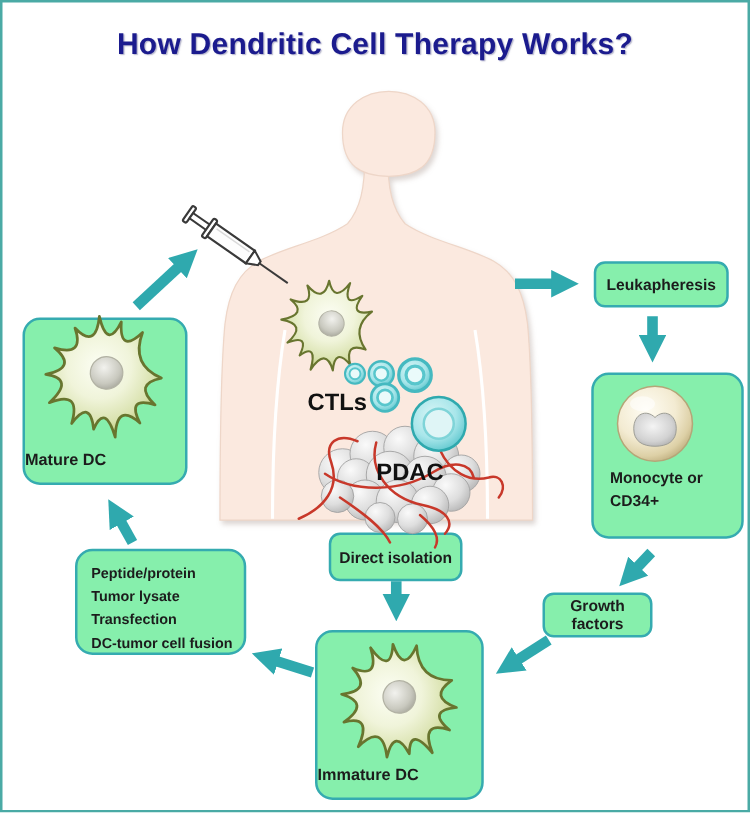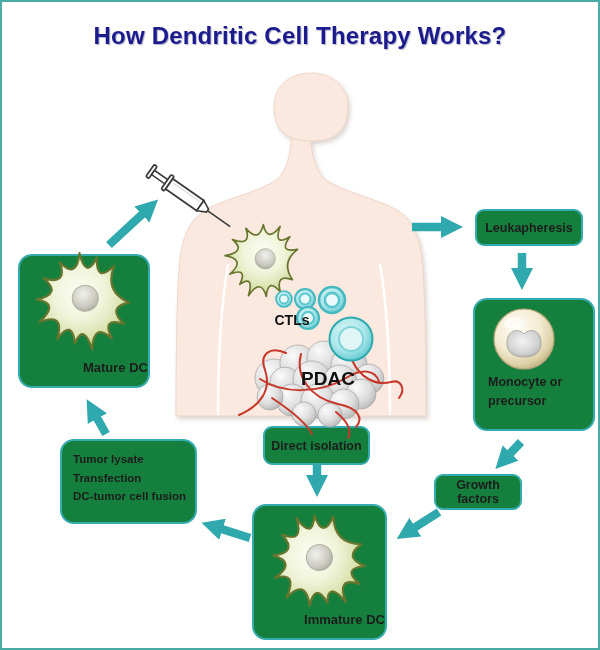--- a/index.html
+++ b/index.html
@@ -9,33 +9,33 @@
     font-family:"Liberation Sans", sans-serif;
   }
   .title{
     position:absolute;top:20px;left:0;width:100%;margin:0;
     text-align:center;font-size:24px;font-weight:bold;color:#1b1b8e;
     text-shadow:1px 1px 1px rgba(120,120,160,0.55);
     letter-spacing:0.2px;
   }
   .layer{position:absolute;left:0;top:0;width:600px;height:650px;pointer-events:none;}
   .box{
-    position:absolute;background:#15803d;border:2.5px solid #35abb0;
+    position:absolute;background:#86efac;border:2.5px solid #35abb0;
     border-radius:9px;box-sizing:border-box;color:#1c1c1c;
     font-weight:bold;font-size:12.5px;
   }
   .box.center{display:flex;align-items:center;justify-content:center;text-align:center;}
   .box.big{border-radius:14px;}
   .box .bottom-label{
-    position:absolute;left:0;right:0;bottom:11px;text-align:right;font-size:13px;
+    position:absolute;left:0;right:0;bottom:11px;text-align:left;font-size:13px;
   }
   .lines{padding:9px 10px 0 11px;line-height:18.5px;font-size:11.5px;white-space:nowrap;}
   .mono-lines{padding:73px 16px 0 13px;line-height:19px;font-size:12.5px;}
   .flt{position:absolute;font-weight:bold;color:#111;text-align:center;}
-  #ctls-label{left:268px;top:310px;width:44px;font-size:14px;}
+  #ctls-label{left:244px;top:310px;width:44px;font-size:19px;}
   #pdac-label{left:291px;top:366px;width:70px;font-size:19px;}
 </style>
 </head>
 <body>
 
 <div class="stage">
 
   <h1 class="title">How Dendritic Cell Therapy Works?</h1>
 
   <svg class="layer" viewBox="0 0 600 650">
@@ -50,34 +50,35 @@
     </g>
   </svg>
 
   <div class="box center" style="left:473px;top:207px;width:108px;height:37px">
     <span>Leukapheresis</span>
   </div>
 
   <div class="box big" style="left:471px;top:296px;width:122px;height:133px">
     <div class="mono-lines">
       <div>Monocyte or</div>
-      <div>precursor</div>
+      <div>CD34+</div>
     </div>
   </div>
 
   <div class="box center" style="left:432px;top:472px;width:88px;height:36px">
     <span>Growth factors</span>
   </div>
 
   <div class="box center" style="left:261px;top:424px;width:107px;height:39px">
     <span>Direct isolation</span>
   </div>
 
   <div class="box big" style="left:58px;top:437px;width:137px;height:85px">
     <div class="lines">
+      <div>Peptide/protein</div>
       <div>Tumor lysate</div>
       <div>Transfection</div>
       <div>DC-tumor cell fusion</div>
     </div>
   </div>
 
   <div class="box big" style="left:250px;top:502px;width:135px;height:136px">
     <div class="bottom-label">Immature DC</div>
   </div>
 

